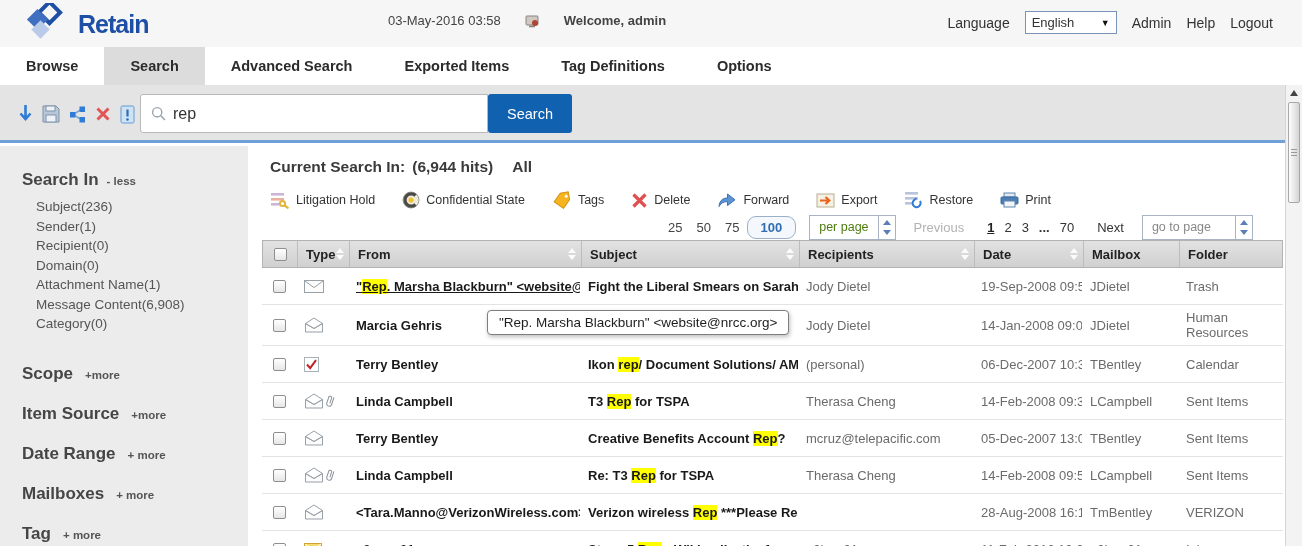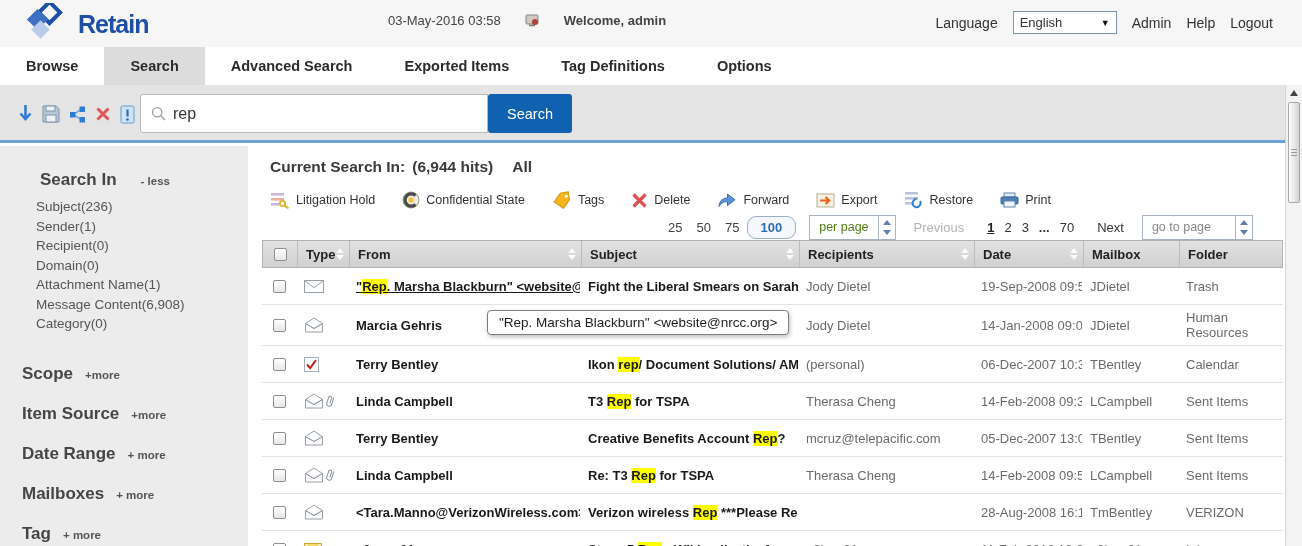--- a/index.html
+++ b/index.html
@@ -3,43 +3,43 @@
 <meta charset="utf-8">
 <style>
 *{box-sizing:border-box;margin:0;padding:0}
 html,body{width:1302px;height:546px;overflow:hidden}
 body{font-family:"Liberation Sans",sans-serif;background:#fff;color:#3b3b3b;position:relative}
 
 
 .header{position:absolute;top:0;left:0;width:1302px;height:47px;background:#f6f6f6}
 .logo{position:absolute;left:18px;top:3px;display:flex;align-items:center;gap:4px}
 .logo-text{font-size:25px;font-weight:700;color:#1d4fa6;letter-spacing:-1px;line-height:40px}
-.header-center{position:absolute;left:388px;top:13px;display:flex;align-items:center;gap:24px;font-size:13px;color:#444}
+.header-center{position:absolute;left:388px;top:13px;display:flex;align-items:flex-end;gap:24px;font-size:13px;color:#444}
 .header-center b{font-weight:700}
 .header-right{position:absolute;right:29px;top:11px;display:flex;align-items:center;gap:15px;font-size:14px;color:#333}
-.lang-select{width:104px;height:23px;border:1px solid #7a93b8;background:#fff;display:flex;align-items:center;justify-content:space-between;padding:0 6px;font-size:13px;cursor:pointer}
+.lang-select{width:92px;height:23px;border:1px solid #7a93b8;background:#fff;display:flex;align-items:center;justify-content:space-between;padding:0 6px;font-size:13px;cursor:pointer}
 .lang-select .caret{font-size:9px;color:#111}
 .hnav{color:#333;text-decoration:none;cursor:pointer}
 
 
 .tabbar{position:absolute;top:47px;left:0;width:1302px;height:38px;background:#fff;display:flex}
 .tab{padding:0 26px;line-height:38px;font-size:14.5px;font-weight:700;color:#2b2b2b;cursor:pointer;white-space:nowrap}
 .tab.active{background:#dcdcdc}
 
 
 .toolbar{position:absolute;top:85px;left:0;width:1285px;height:58px;background:#e4e4e4;border-bottom:3px solid #6fa0d8}
 .tool-icons{position:absolute;left:18px;top:19px;display:flex;align-items:center;gap:9px}
 .tool-icons .icn{cursor:pointer;display:inline-flex}
 .searchbox{position:absolute;left:140px;top:9px;width:348px;height:39px;background:#fff;border:1px solid #b9b9b9;border-radius:3px 0 0 3px;display:flex;align-items:center;padding:0 10px;gap:7px}
 .searchbox input{border:none;outline:none;font-size:16px;color:#333;width:100%;font-family:"Liberation Sans",sans-serif;background:transparent}
 .search-btn{position:absolute;left:488px;top:9px;width:84px;height:39px;background:#1161b1;color:#fff;border:none;border-radius:3px;font-size:14.5px;cursor:pointer;font-family:"Liberation Sans",sans-serif}
 
 
 .sidebar{position:absolute;top:146px;left:0;width:248px;height:400px;background:#ececec;padding-top:24px}
-.sb-head{display:flex;align-items:baseline;gap:24px;padding-left:40px}
+.sb-head{display:flex;align-items:baseline;gap:8px;padding-left:22px}
 .sb-title{font-size:17px;font-weight:700;color:#454545}
 .sb-toggle{font-size:11.5px;font-weight:700;color:#555;cursor:pointer}
 .sb-items{padding:7px 0 10px 36px}
 .sb-item{font-size:13.5px;color:#555;line-height:19.5px;cursor:pointer}
 .sb-section{display:flex;align-items:baseline;gap:12px;padding-left:22px;margin-top:20px}
 
 
 .main{position:absolute;top:146px;left:248px;width:1037px;height:400px;background:#fff;overflow:hidden}
 .title-row{position:absolute;top:12px;left:22px;font-size:15.5px;color:#3a3a3a;display:flex;gap:7px;align-items:baseline}
 .title-row .t1,.title-row .t2{font-weight:700}

